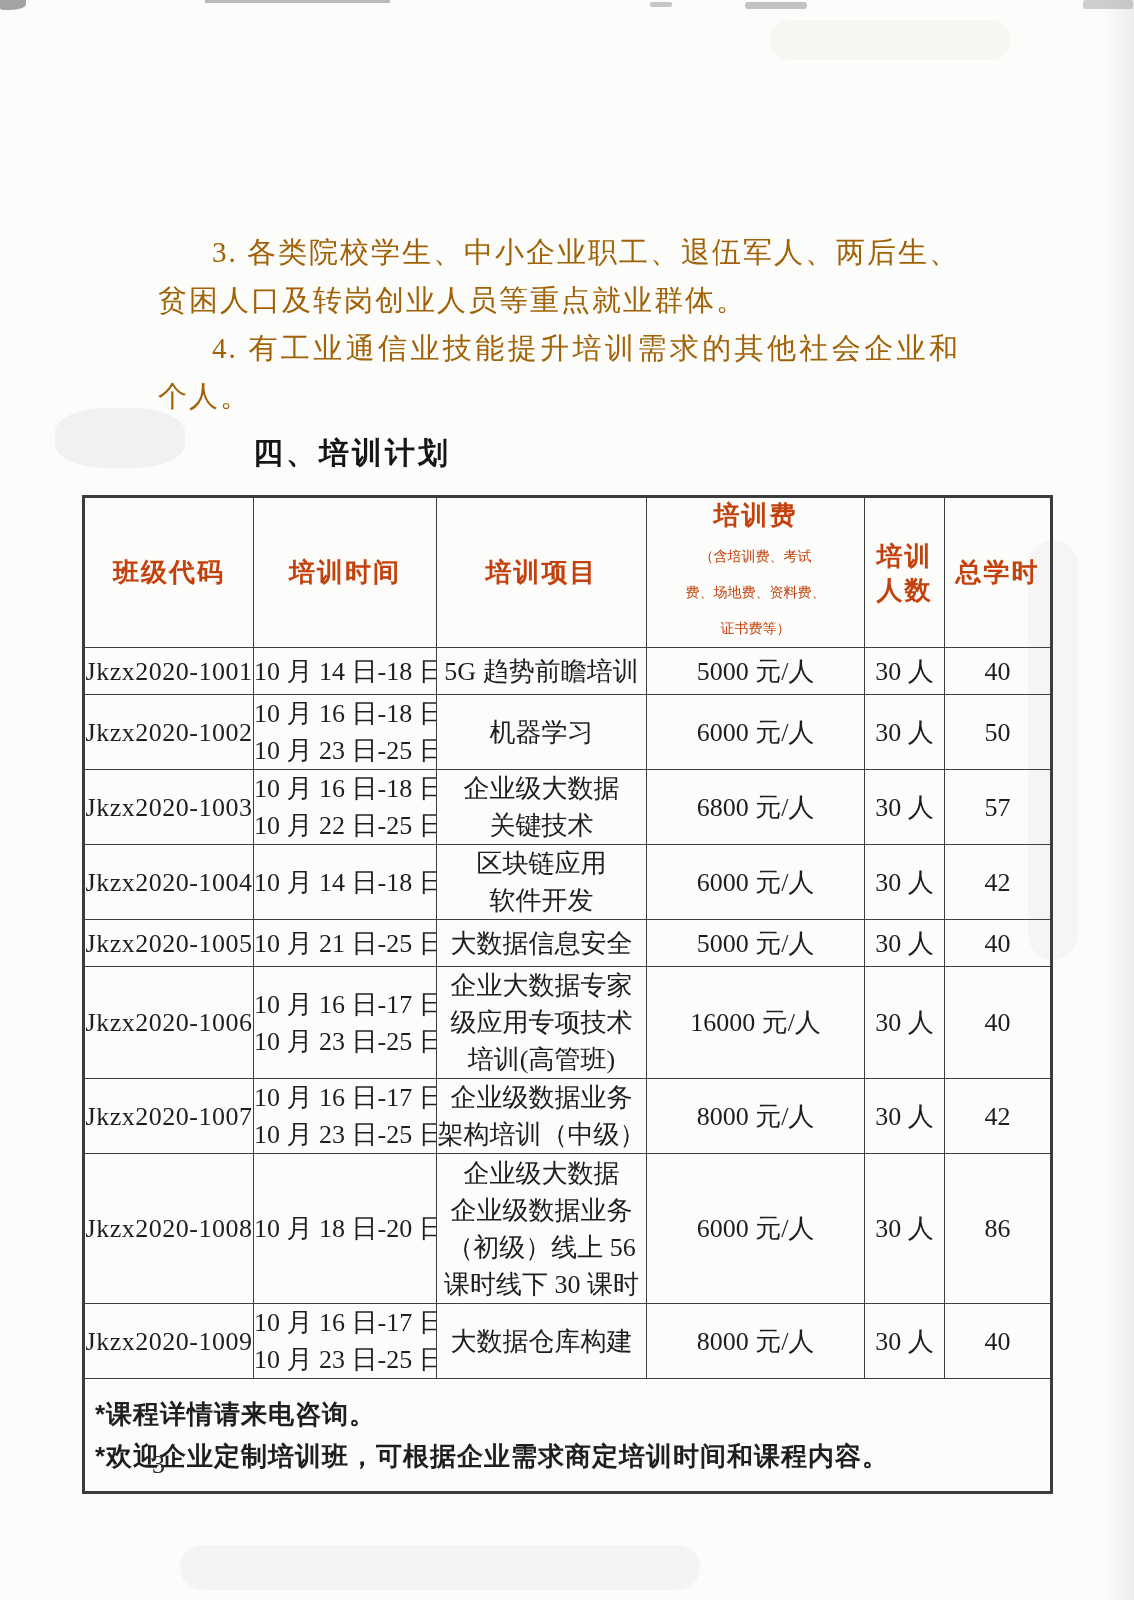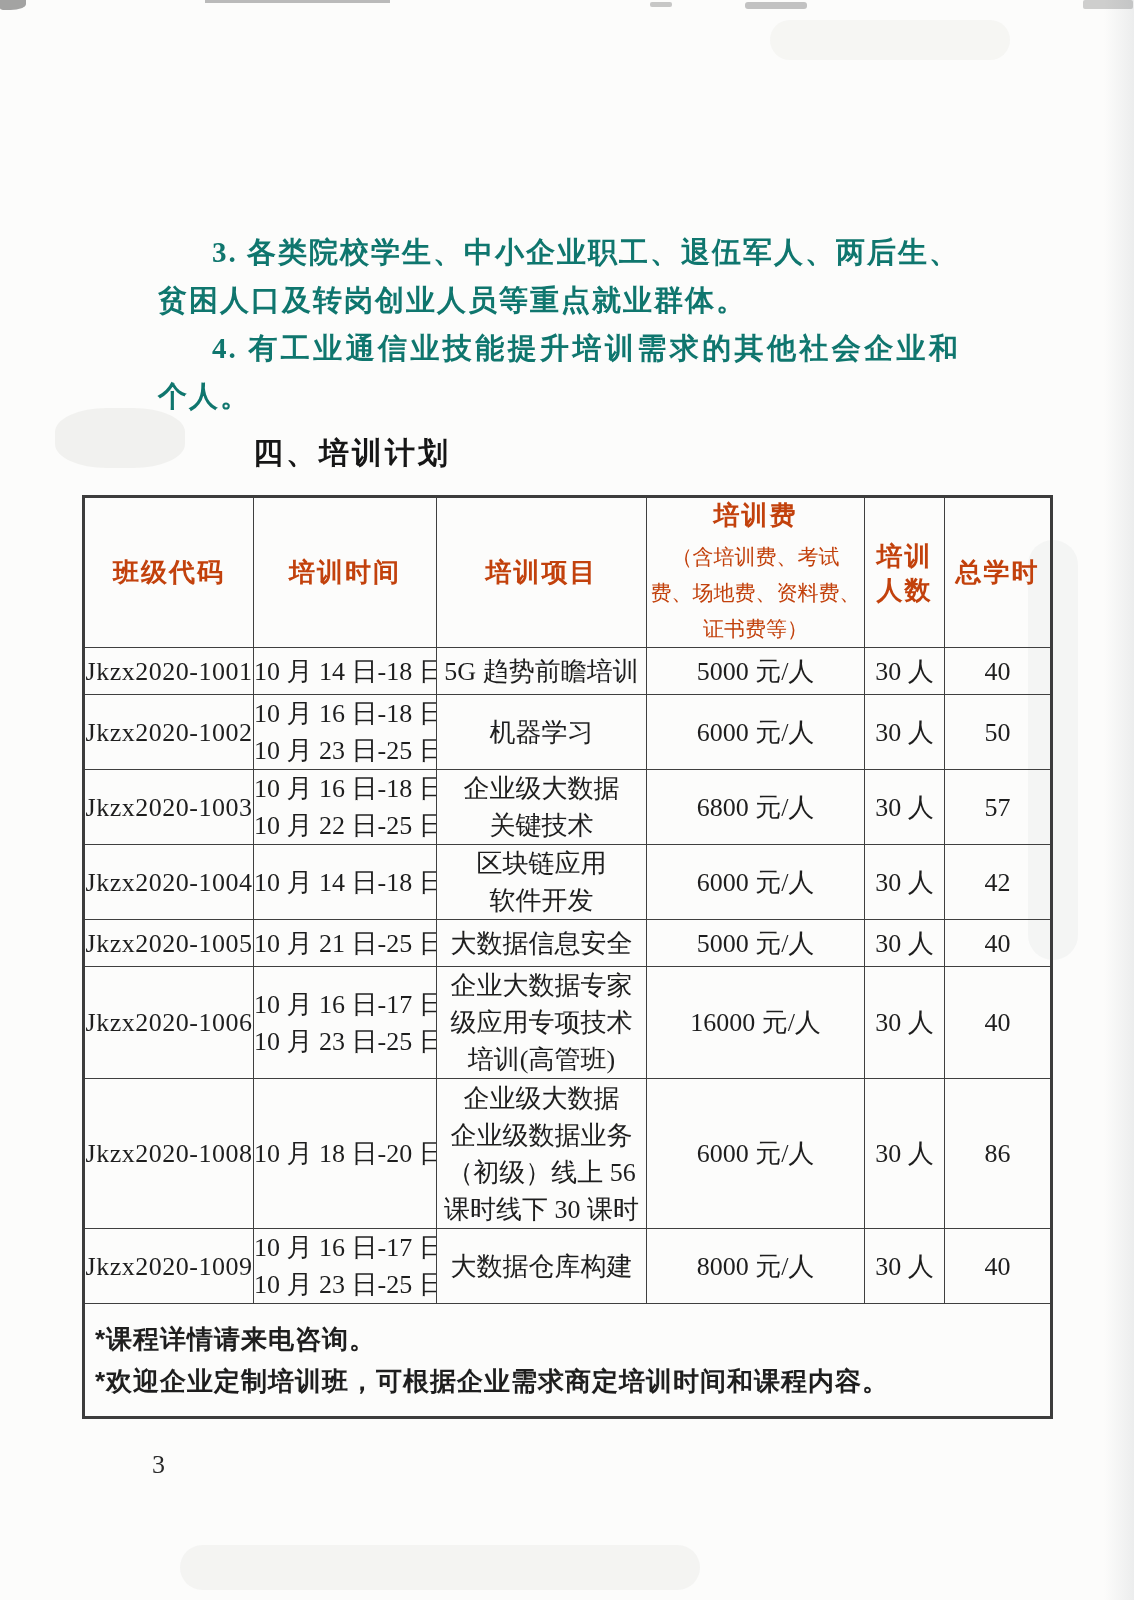--- a/index.html
+++ b/index.html
@@ -21,21 +21,21 @@
   .edge-right{right:0;top:0;width:30px;height:1600px;background:linear-gradient(to right, rgba(120,130,140,0), rgba(120,130,140,.12));}
   .blob1{left:55px;top:408px;width:130px;height:60px;background:#ededea;opacity:.7;border-radius:40%;}
   .blob2{left:1028px;top:540px;width:50px;height:420px;background:#eceeee;opacity:.55;border-radius:30px;}
   .blob3{left:180px;top:1545px;width:520px;height:45px;background:#efefec;opacity:.6;border-radius:30px;}
   .blob4{left:770px;top:20px;width:240px;height:40px;background:#f1f1ee;opacity:.6;border-radius:30px;}
 
   
   .para-block{
     position:absolute;left:158px;top:228px;width:802px;
     font-size:29px;line-height:48px;letter-spacing:2px;
-    color:#0f766e;font-weight:700;
+    color:#a16207;font-weight:400;
   }
   .tline{height:48px;white-space:nowrap;}
   .indent{padding-left:54px;}
   .stretch{text-align:justify;text-align-last:justify;white-space:normal;}
   .heading{
     position:absolute;left:238px;top:418px;margin:15px;
     font-family:"Liberation Sans", sans-serif;
     font-size:30px;font-weight:700;letter-spacing:3px;color:#161616;
   }
 
@@ -51,21 +51,21 @@
     text-align:center;vertical-align:middle;
     overflow:hidden;
   }
   .plan th{
     font-family:"Liberation Sans", sans-serif;
     font-size:26px;font-weight:700;color:#c2410c;letter-spacing:2px;
   }
   .plan td{font-size:26px;color:#1e1e1e;}
   .hdr-row{height:148px;}
   .fee-title{font-size:26px;font-weight:700;letter-spacing:2px;margin-bottom:6px;}
-  .fee-sub{font-family:"Liberation Serif", serif;font-size:21px;font-weight:400;letter-spacing:0;line-height:36px;}
+  .fee-sub{font-family:"Liberation Serif", serif;font-size:14px;font-weight:400;letter-spacing:0;line-height:36px;}
   .people-line{line-height:34px;}
   .cl{line-height:37px;white-space:nowrap;}
   .cell-code{font-size:26px;letter-spacing:.5px;}
   .cell-time{font-size:24px;}
   .cell-project{font-size:26px;}
   .cell-fee{font-size:26px;}
   .cell-people{font-size:25px;}
   .cell-hours{font-size:26px;}
   .notes-cell{
     text-align:left !important;
@@ -254,20 +254,42 @@
           <td class="cell-fee">
             <div class="cl">16000 元/人</div>
           </td>
           <td class="cell-people">
             <div class="cl">30 人</div>
           </td>
           <td class="cell-hours">
             <div class="cl">40</div>
           </td>
         </tr>
+        <tr style="height: 75px;">
+          <td class="cell-code">
+            <div class="cl">Jkzx2020-1007</div>
+          </td>
+          <td class="cell-time">
+            <div class="cl">10 月 16 日-17 日</div>
+            <div class="cl">10 月 23 日-25 日</div>
+          </td>
+          <td class="cell-project">
+            <div class="cl">企业级数据业务</div>
+            <div class="cl">架构培训（中级）</div>
+          </td>
+          <td class="cell-fee">
+            <div class="cl">8000 元/人</div>
+          </td>
+          <td class="cell-people">
+            <div class="cl">30 人</div>
+          </td>
+          <td class="cell-hours">
+            <div class="cl">42</div>
+          </td>
+        </tr>
         <tr style="height: 150px;">
           <td class="cell-code">
             <div class="cl">Jkzx2020-1008</div>
           </td>
           <td class="cell-time">
             <div class="cl">10 月 18 日-20 日</div>
           </td>
           <td class="cell-project">
             <div class="cl">企业级大数据</div>
             <div class="cl">企业级数据业务</div>

